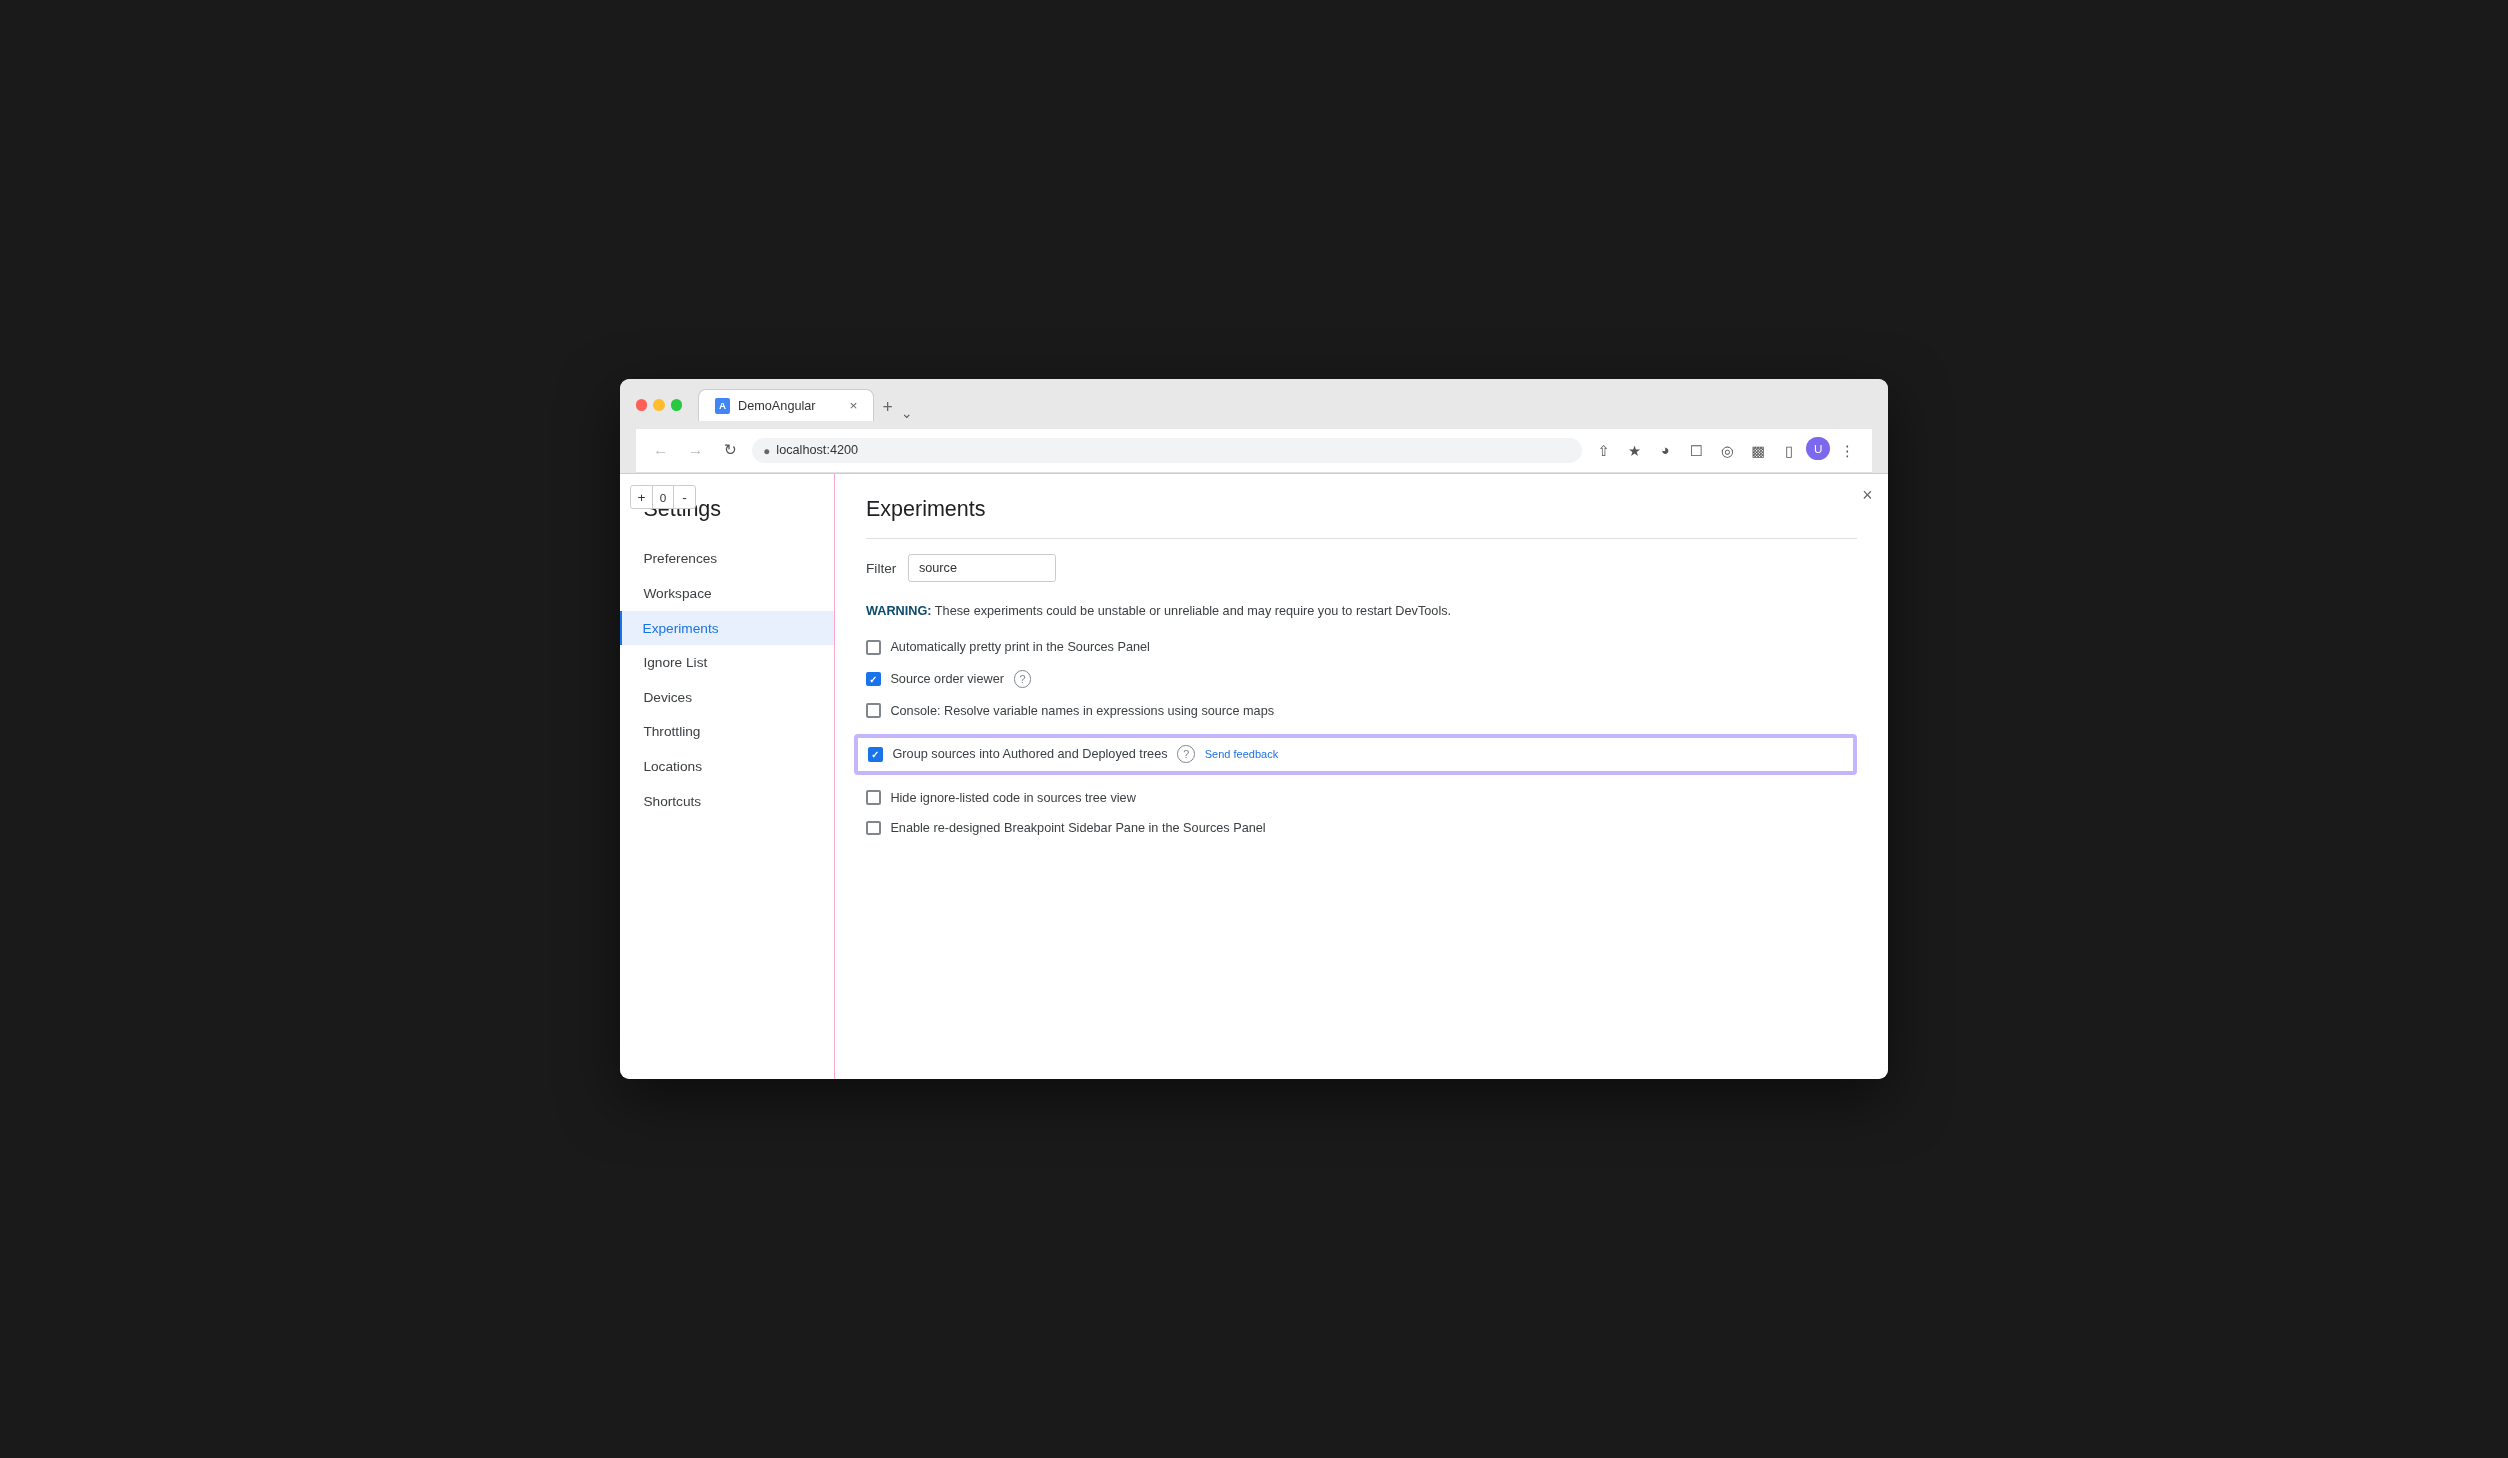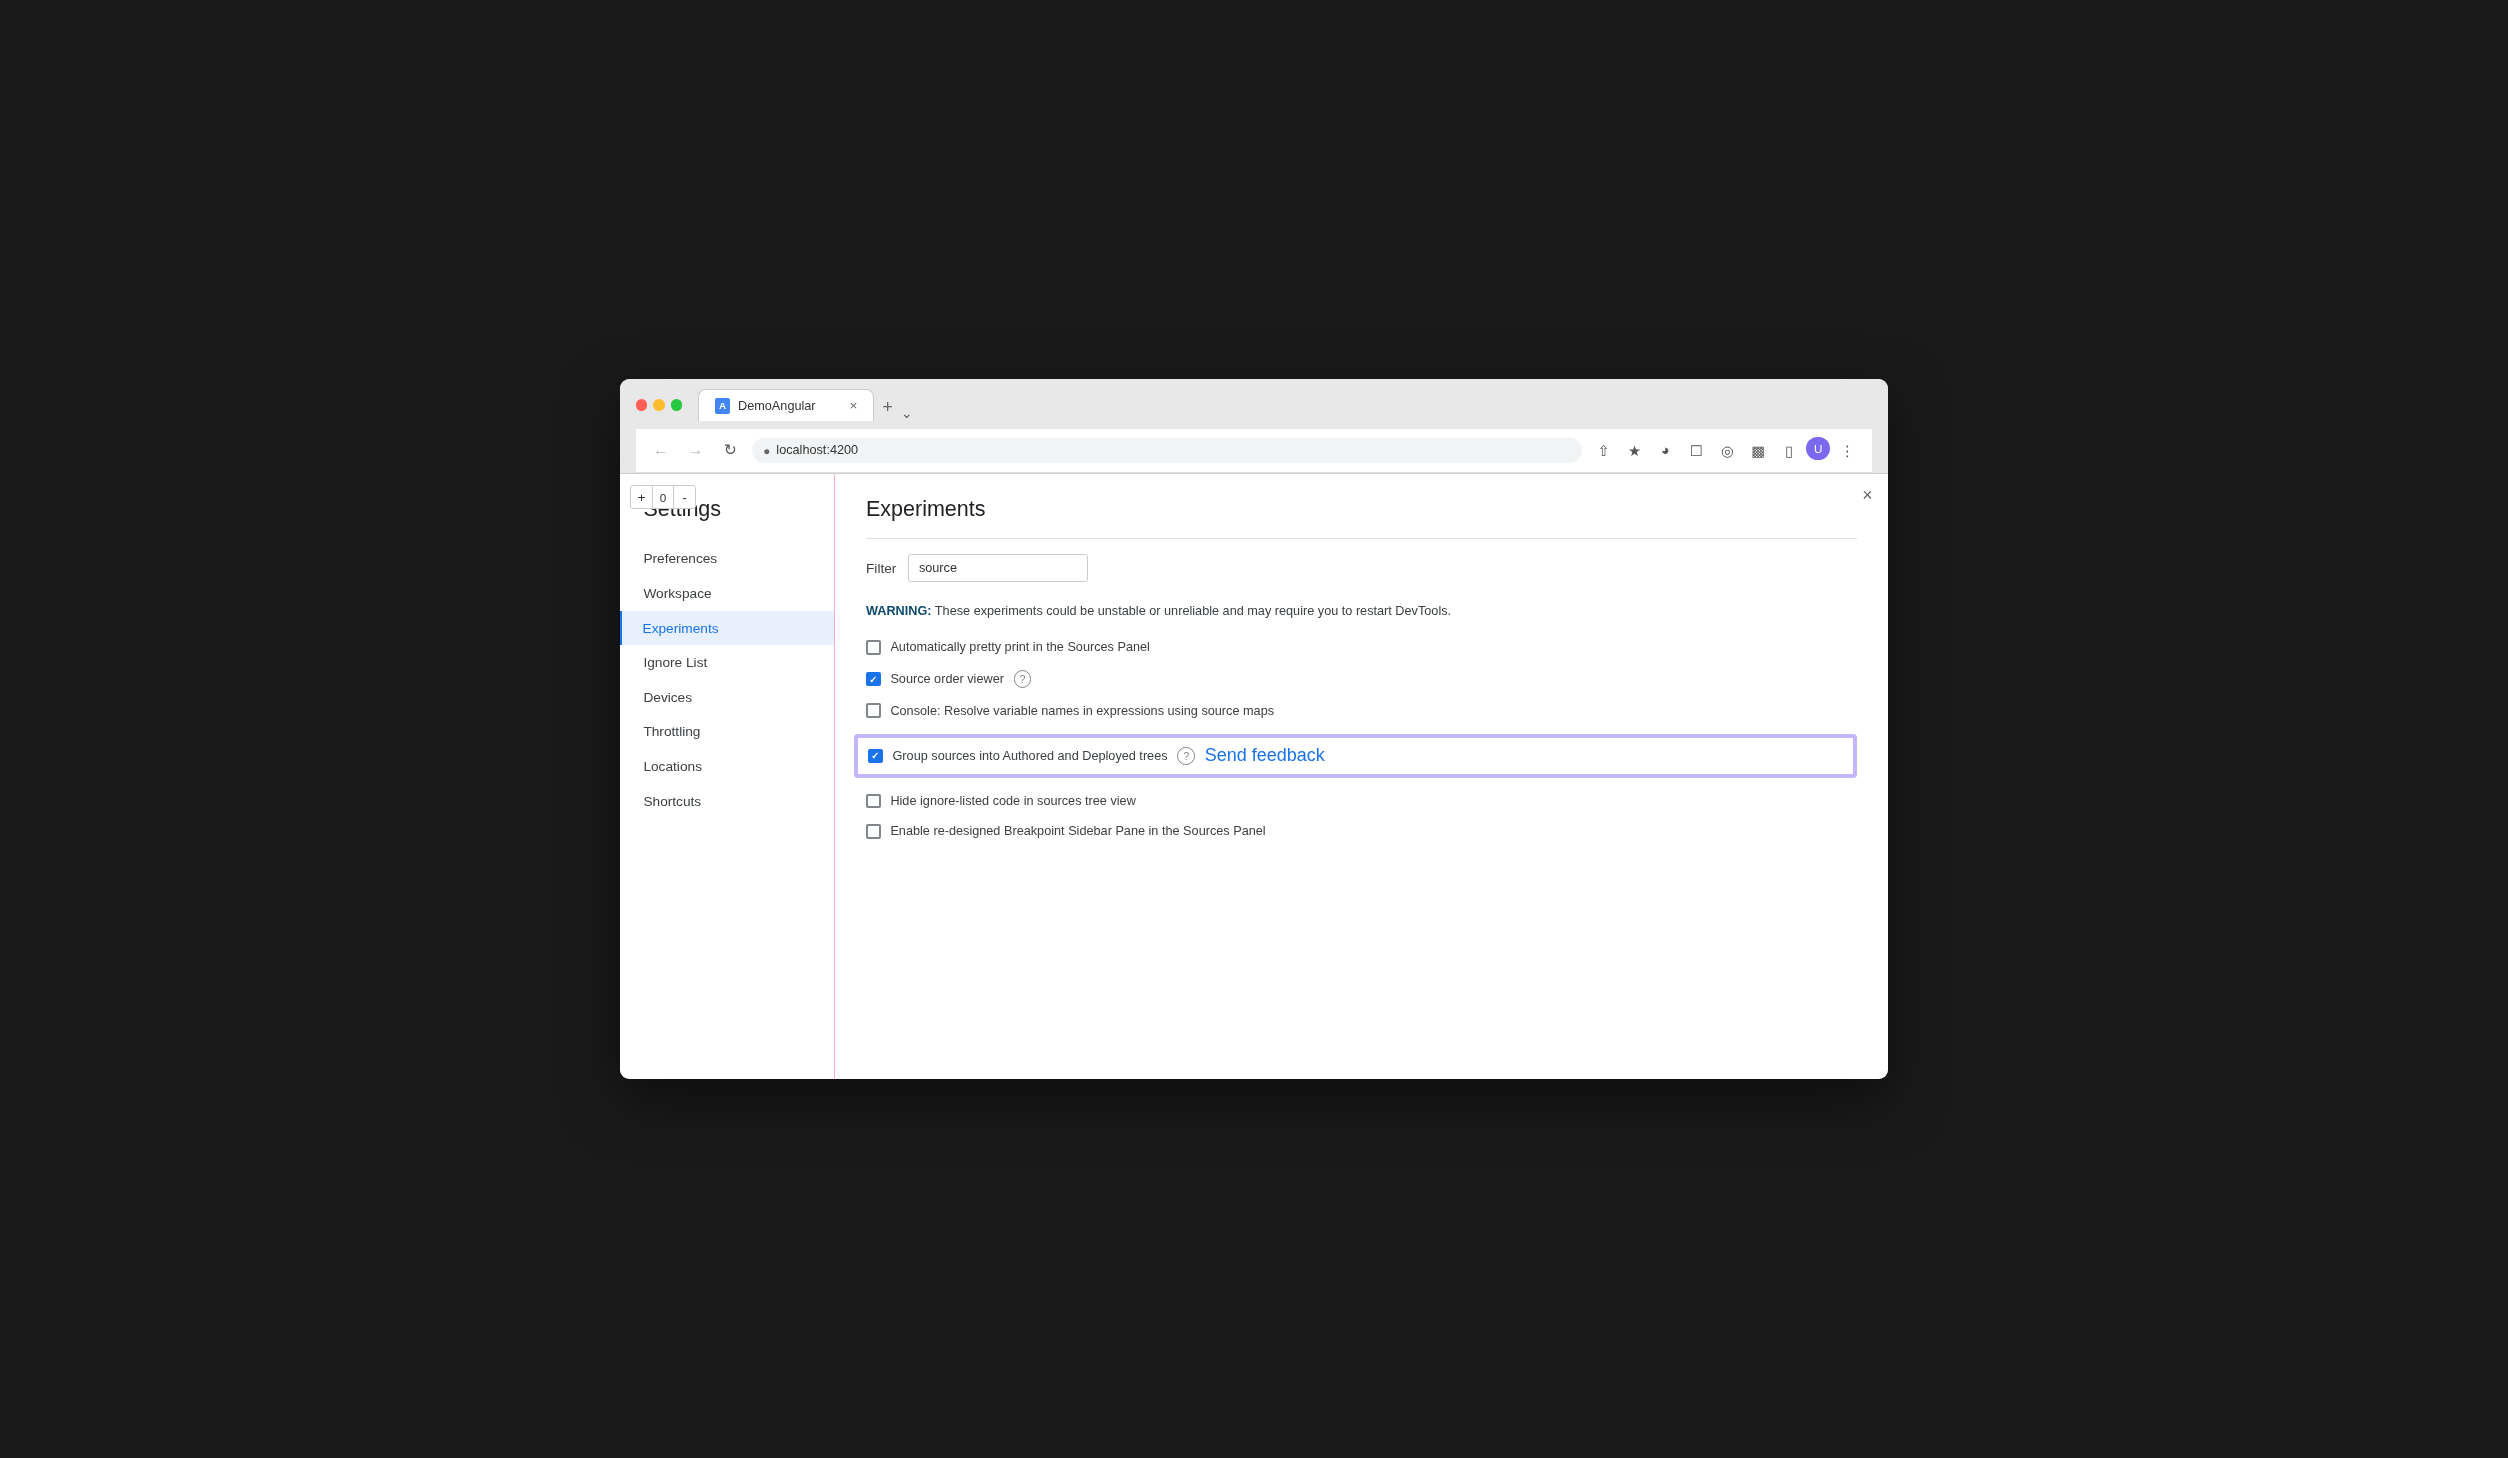--- a/index.html
+++ b/index.html
@@ -258,21 +258,21 @@
       color: #3c4043;
     }
 
     .filter-input {
       border: 1px solid #ccc;
       border-radius: 2.9px;
       padding: 5.9px 9.8px;
       font-size: 12.7px;
       color: #333;
       outline: none;
-      width: 180px;
+      width: 148px;
     }
 
     .warning-text {
       font-size: 12.7px;
       color: #3c4043;
       margin-bottom: 19.5px;
       line-height: 1.5;
     }
 
     .warning-label {
@@ -331,21 +331,21 @@
       justify-content: center;
       font-size: 10.7px;
       color: #80868b;
       cursor: pointer;
       flex-shrink: 0;
     }
 
     .send-feedback-link {
       color: #1a73e8;
       text-decoration: none;
-      font-size: 18px;
+      font-size: 11px;
       cursor: pointer;
     }
 
     .experiment-label {
       font-size: 12.7px;
       color: #3c4043;
     }
 
     .experiments-section-warning {
       margin-top: 7.8px;

